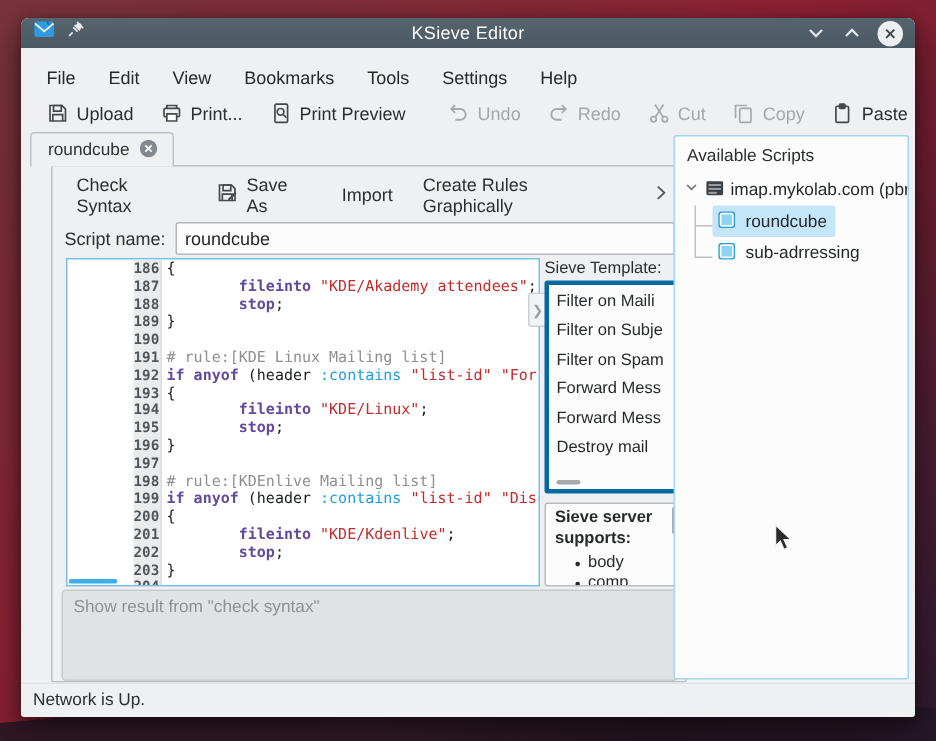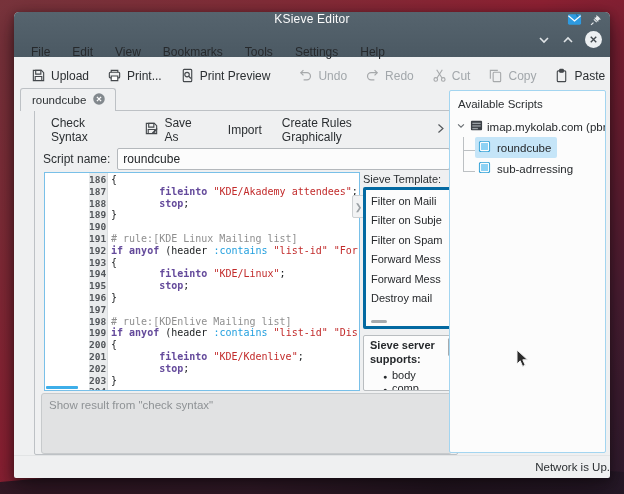--- a/index.html
+++ b/index.html
@@ -8,23 +8,23 @@
          background:linear-gradient(140deg,#78343c 0%,#822d38 22%,#8e2133 45%,#6f1e31 62%,#4c1e33 80%,#2e1c2e 100%); }
   .wp-shape { position:absolute; left:0; bottom:0; width:624px; height:40px;
     background:linear-gradient(90deg,#241722 0%,#2a1a26 40%,#1d141d 70%,#241826 100%);
     clip-path:polygon(0 70%, 25% 35%, 55% 55%, 78% 20%, 100% 45%, 100% 100%, 0 100%); opacity:.85; }
 
   .window { position:absolute; left:14px; top:12px; width:596px; height:466px;
     background:#eff0f1; border-radius:5px 5px 2px 2px;
     box-shadow:0 10px 26px rgba(15,8,14,.6), 0 2px 8px rgba(0,0,0,.35); }
 
   
-  .titlebar { position:absolute; left:0; top:0; width:100%; height:45px;
+  .titlebar { position:absolute; left:0; top:0; width:100%; height:20px;
     background:linear-gradient(#56646e,#4b5963); border-radius:5px 5px 0 0;
-    display:flex; align-items:flex-end; padding:0 8px;flex-direction:column; }
+    display:flex; align-items:center; padding:0 8px; }
   .tb-left { display:flex; align-items:center; gap:7px; }
   .win-title { position:absolute; left:0; right:0; text-align:center; color:#fcfcfc;
     font-size:12px; letter-spacing:.2px; pointer-events:none; }
   .tb-right { margin-left:auto; display:flex; align-items:center; gap:10px; z-index:2; }
   .tb-right svg { display:block; }
   .close-btn { width:17px; height:17px; border-radius:50%; background:#eceff1;
     display:flex; align-items:center; justify-content:center; }
 
   
   .menubar { position:absolute; left:0; top:28px; width:100%; height:23px;
@@ -113,21 +113,21 @@
   .tree-row.root { padding-left:6px; gap:4px; }
   .tree-row.child { padding-left:25px; gap:0; }
   .child-inner { display:flex; align-items:center; gap:6px; height:21px; padding:0 6px 0 3px; border-radius:2px; }
   .child-inner.selected { background:var(--sel,#c5e5f8); }
   .tree-label { white-space:nowrap; overflow:hidden; }
   .tree-line { position:absolute; background:#bcc0c3; }
 
   
   .statusbar { position:absolute; left:0; bottom:0; width:100%; height:23px;
     border-top:1px solid #e2e4e5; display:flex; align-items:center; padding-left:8px;
-    font-size:11.5px; color:#2b2f32;justify-content:flex-end; }
+    font-size:11.5px; color:#2b2f32; }
 
   .cursor { position:absolute; left:516px; top:349px; z-index:50; pointer-events:none; }
 </style>
 </head>
 <body>
 
 <div class="wp-shape"></div>
 
 <div class="window">
 

